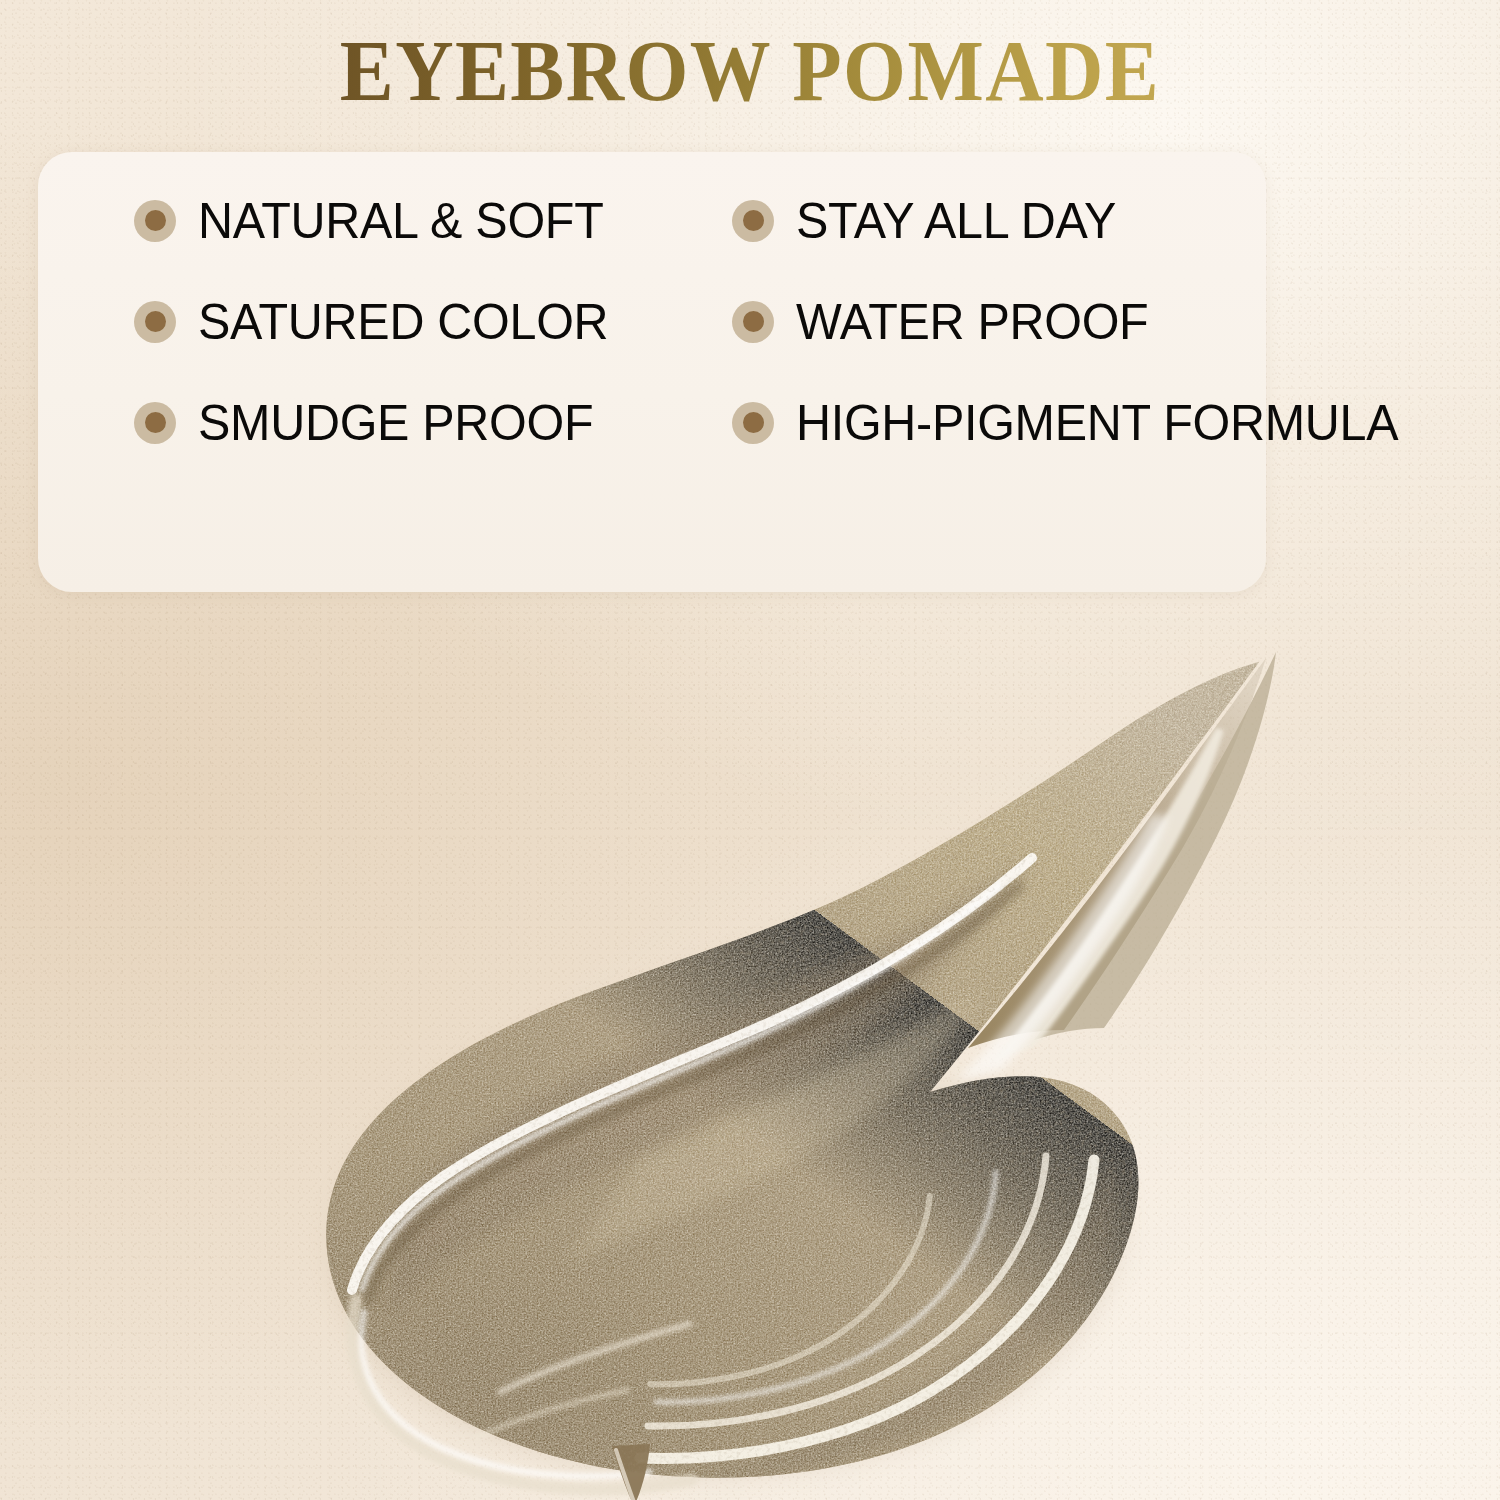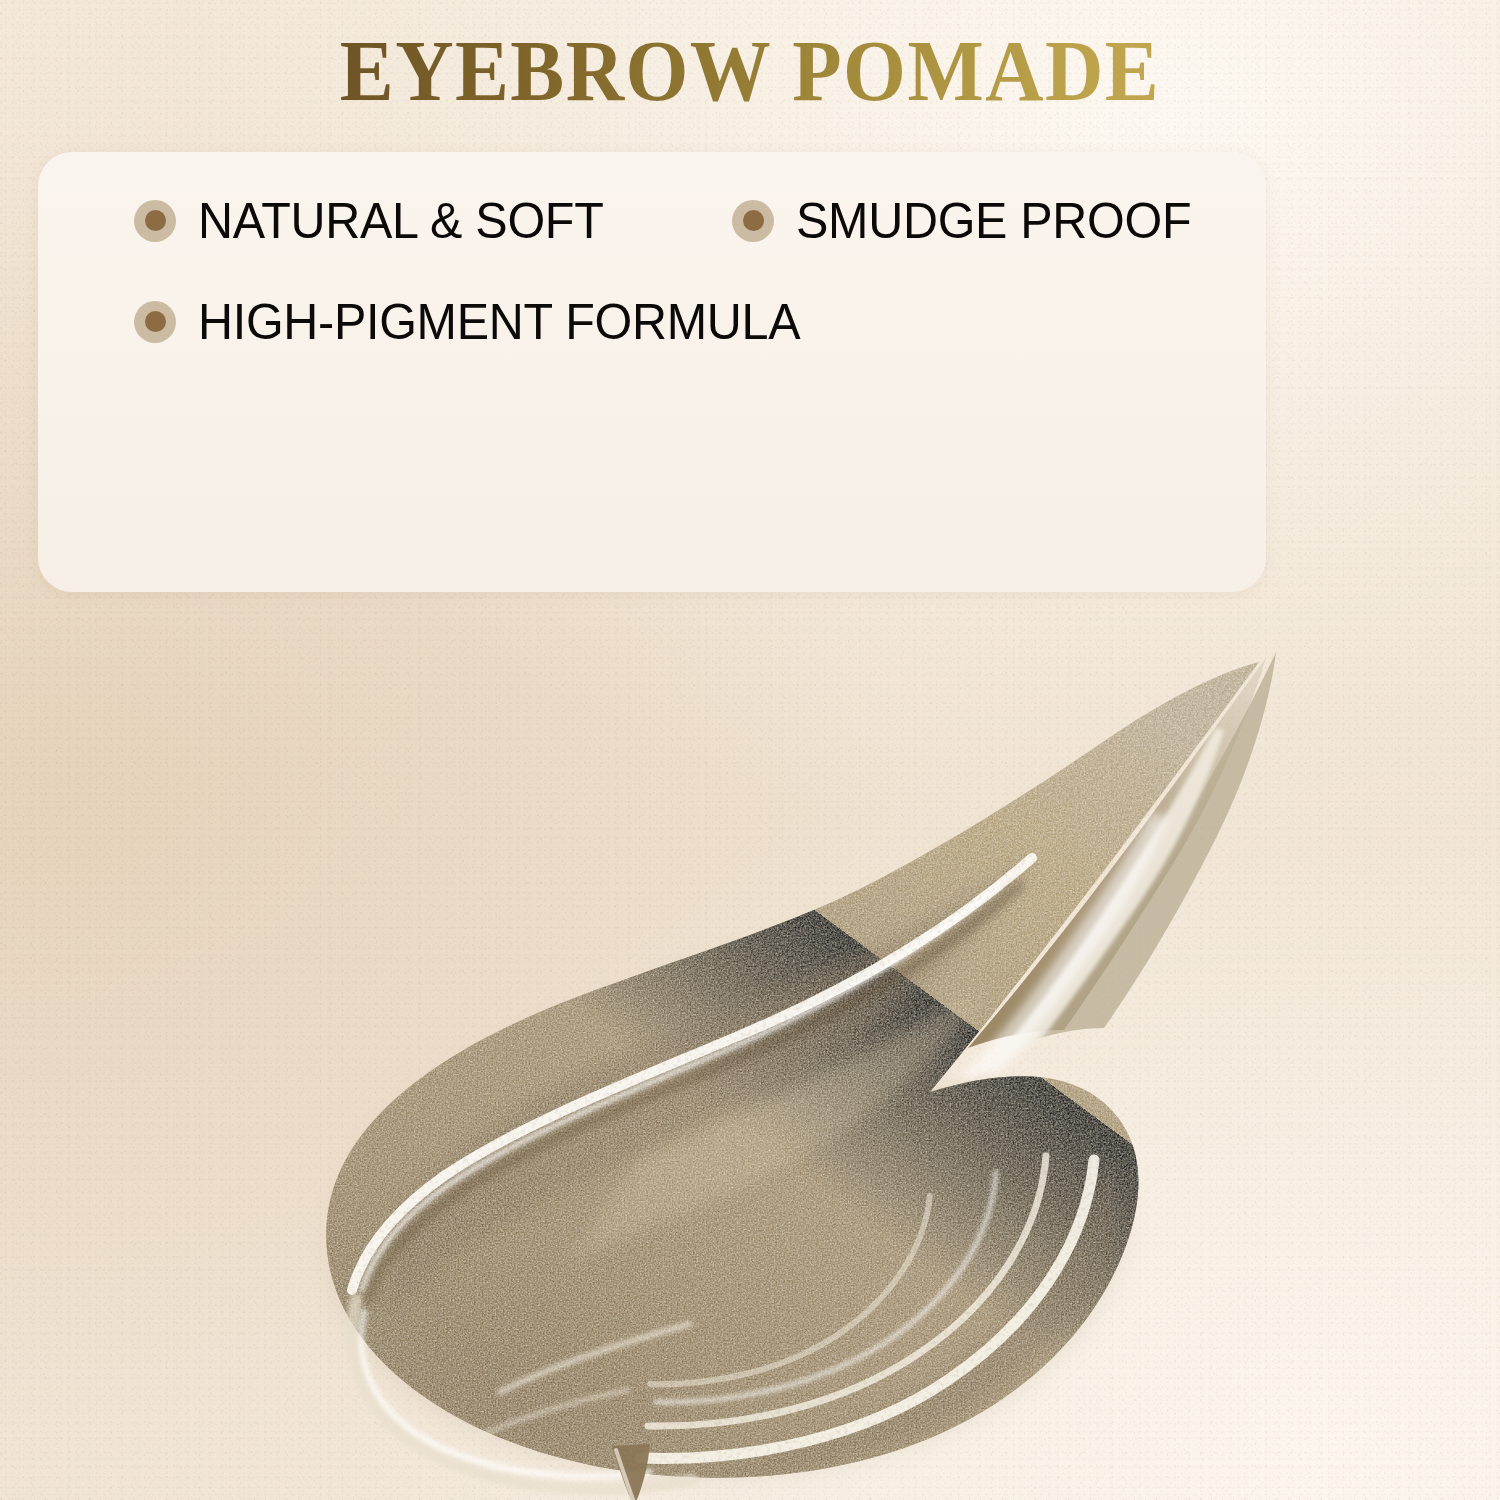--- a/index.html
+++ b/index.html
@@ -134,22 +134,40 @@
 
 <div id="card">
   <div id="grid">
 
     <div class="feat">
       <span class="bullet">
           <i></i>
         </span>
       <span class="flabel">NATURAL &amp; SOFT</span>
     </div>
-
-
+    <div class="feat">
+      <span class="bullet">
+          <i></i>
+        </span>
+      <span class="flabel">STAY ALL DAY</span>
+    </div>
+
+    <div class="feat">
+      <span class="bullet">
+          <i></i>
+        </span>
+      <span class="flabel">SATURED COLOR</span>
+    </div>
+
+    <div class="feat">
+      <span class="bullet">
+          <i></i>
+        </span>
+      <span class="flabel">WATER PROOF</span>
+    </div>
     <div class="feat">
       <span class="bullet">
           <i></i>
         </span>
       <span class="flabel">SMUDGE PROOF</span>
     </div>
 
     <div class="feat">
       <span class="bullet">
           <i></i>

